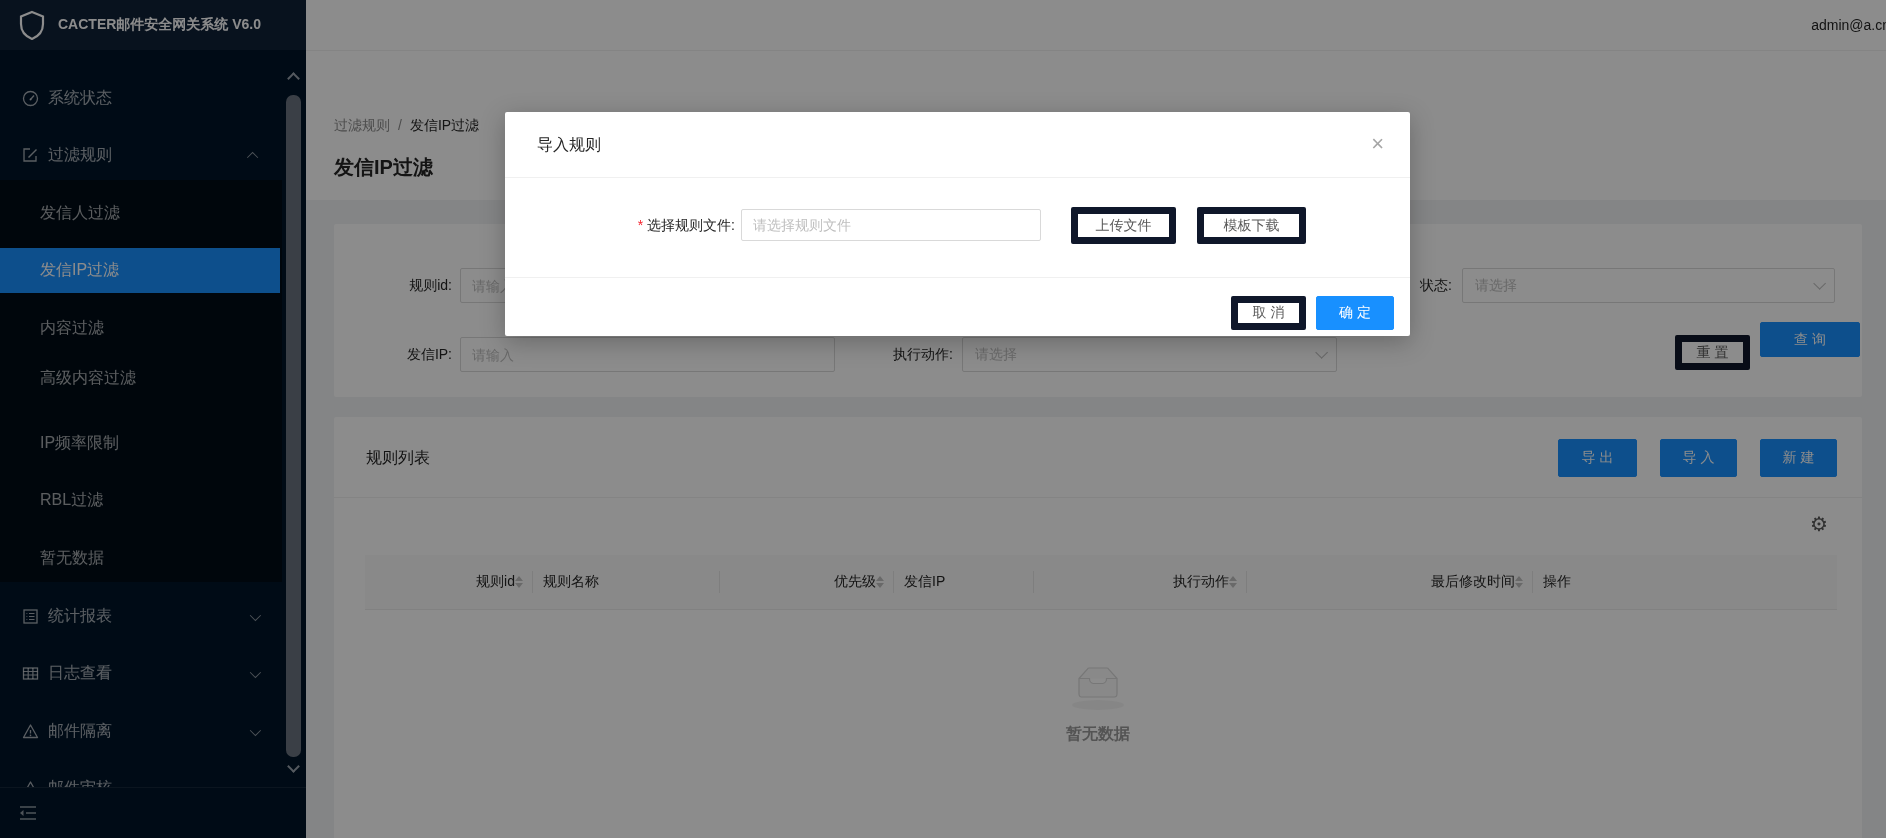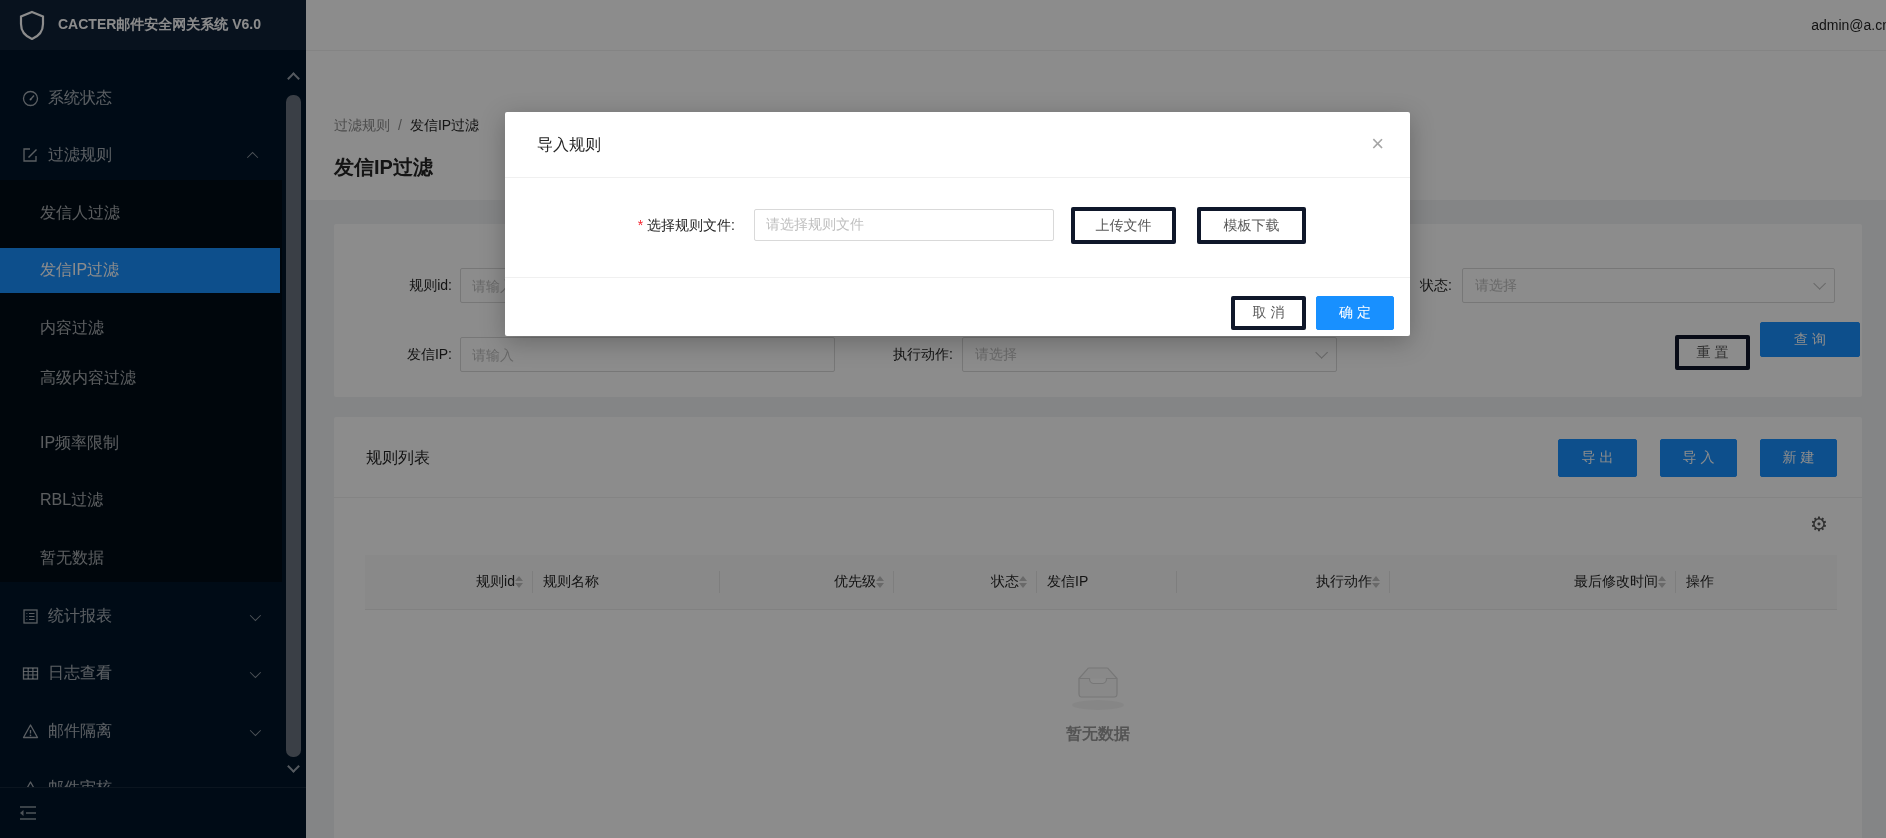--- a/index.html
+++ b/index.html
@@ -45,21 +45,21 @@
   .card { position:absolute; background:#ffffff; border-radius:2px; }
   .filter-card { left:28px; top:24px; width:1528px; height:173px; }
   .list-card { left:28px; top:217px; width:1528px; height:445px; }
 
   .f-label { position:absolute; width:118px; text-align:right; line-height:35px; color:#262626; font-size:14px; white-space:nowrap; }
   .inp { position:absolute; height:35px; border:1px solid #d9d9d9; border-radius:2px; background:#fff; font-size:14px; color:#262626; padding:0 11px; outline:none; font-family:"Liberation Sans", sans-serif; }
   .inp::placeholder { color:#bfbfbf; }
   .sel { position:absolute; height:35px; border:1px solid #d9d9d9; border-radius:2px; background:#fff; display:flex; align-items:center; justify-content:space-between; padding:0 12px; color:#bfbfbf; font-size:14px; cursor:pointer; }
   .sel-chev { width:9px; height:9px; border-right:1.5px solid #bfbfbf; border-bottom:1.5px solid #bfbfbf; transform:rotate(45deg) translateY(-3px); }
   .btn { position:absolute; display:flex; align-items:center; justify-content:center; font-size:14px; border-radius:2px; cursor:pointer; white-space:nowrap; }
-  .btn-default { background:#fff; border:4px solid #0f172a; color:#595959; }
+  .btn-default { background:#fff; border:7px solid #0f172a; color:#595959; }
   .btn-primary { background:#1890ff; border:1px solid #1890ff; color:#fff; }
 
   .list-title { position:absolute; left:32px; top:31px; font-size:16px; font-weight:500; color:#262626; }
   .list-divider { position:absolute; left:0; top:80px; width:100%; height:1px; background:#f0f0f0; }
   .gear { position:absolute; left:1476px; top:96px; font-size:20px; color:#595959; cursor:pointer; line-height:22px; }
 
   .table { position:absolute; left:31px; top:138px; width:1472px; }
   .thead { display:flex; height:55px; background:#fafafa; border-bottom:1px solid #ececec; }
   .th { position:relative; display:flex; align-items:center; padding:0 10px; font-size:14px; font-weight:500; color:#262626; }
   .th.sortable { justify-content:flex-end; cursor:pointer; }
@@ -73,21 +73,21 @@
 
   
   .mask { position:absolute; left:0; top:0; width:1886px; height:838px; background:rgba(0,0,0,0.45); z-index:50; }
   .modal { position:absolute; left:505px; top:112px; width:905px; height:224px; background:#ffffff; border-radius:2px; box-shadow:0 6px 24px rgba(0,0,0,0.25); z-index:60; }
   .modal-title { position:absolute; left:32px; top:0; line-height:65px; font-size:16px; font-weight:500; color:#262626; }
   .modal-close { position:absolute; right:26px; top:0; line-height:63px; font-size:22px; color:#a6a6a6; cursor:pointer; }
   .modal-divider { position:absolute; left:0; width:100%; height:1px; background:#f0f0f0; }
   .md1 { top:65px; } .md2 { top:165px; }
   .modal-label-wrap { position:absolute; left:0; top:95px; width:230px; text-align:right; line-height:36px; font-size:14px; color:#262626; white-space:nowrap; }
   .req { color:#f5222d; margin-right:4px; }
-  .modal .inp { left:249px; top:97px; width:300px; height:32px;font-family:Liberation Mono, monospace; }
+  .modal .inp { left:236px; top:97px; width:300px; height:32px; }
   .btn-upload { left:566px; top:95px; width:105px; height:37px; }
   .btn-template { left:692px; top:95px; width:109px; height:37px; }
   .btn-cancel { left:726px; top:184px; width:75px; height:34px; }
   .btn-ok { left:811px; top:184px; width:78px; height:34px; }
 </style>
 </head>
 <body>
 
 <div class="screen">
 
@@ -268,27 +268,20 @@
             <div class="th" style="width:187px">
               <span>规则名称</span>
             </div>
             <div class="th sortable" style="width:174px">
               <span>优先级</span>
               <span class="sorter">
                   <span class="car-up"></span>
                   <span class="car-down"></span>
                 </span>
             </div>
-            <div class="th sortable" style="width:143px">
-              <span>状态</span>
-              <span class="sorter">
-                  <span class="car-up"></span>
-                  <span class="car-down"></span>
-                </span>
-            </div>
             <div class="th" style="width:140px">
               <span>发信IP</span>
             </div>
             <div class="th sortable" style="width:213px">
               <span>执行动作</span>
               <span class="sorter">
                   <span class="car-up"></span>
                   <span class="car-down"></span>
                 </span>
             </div>

